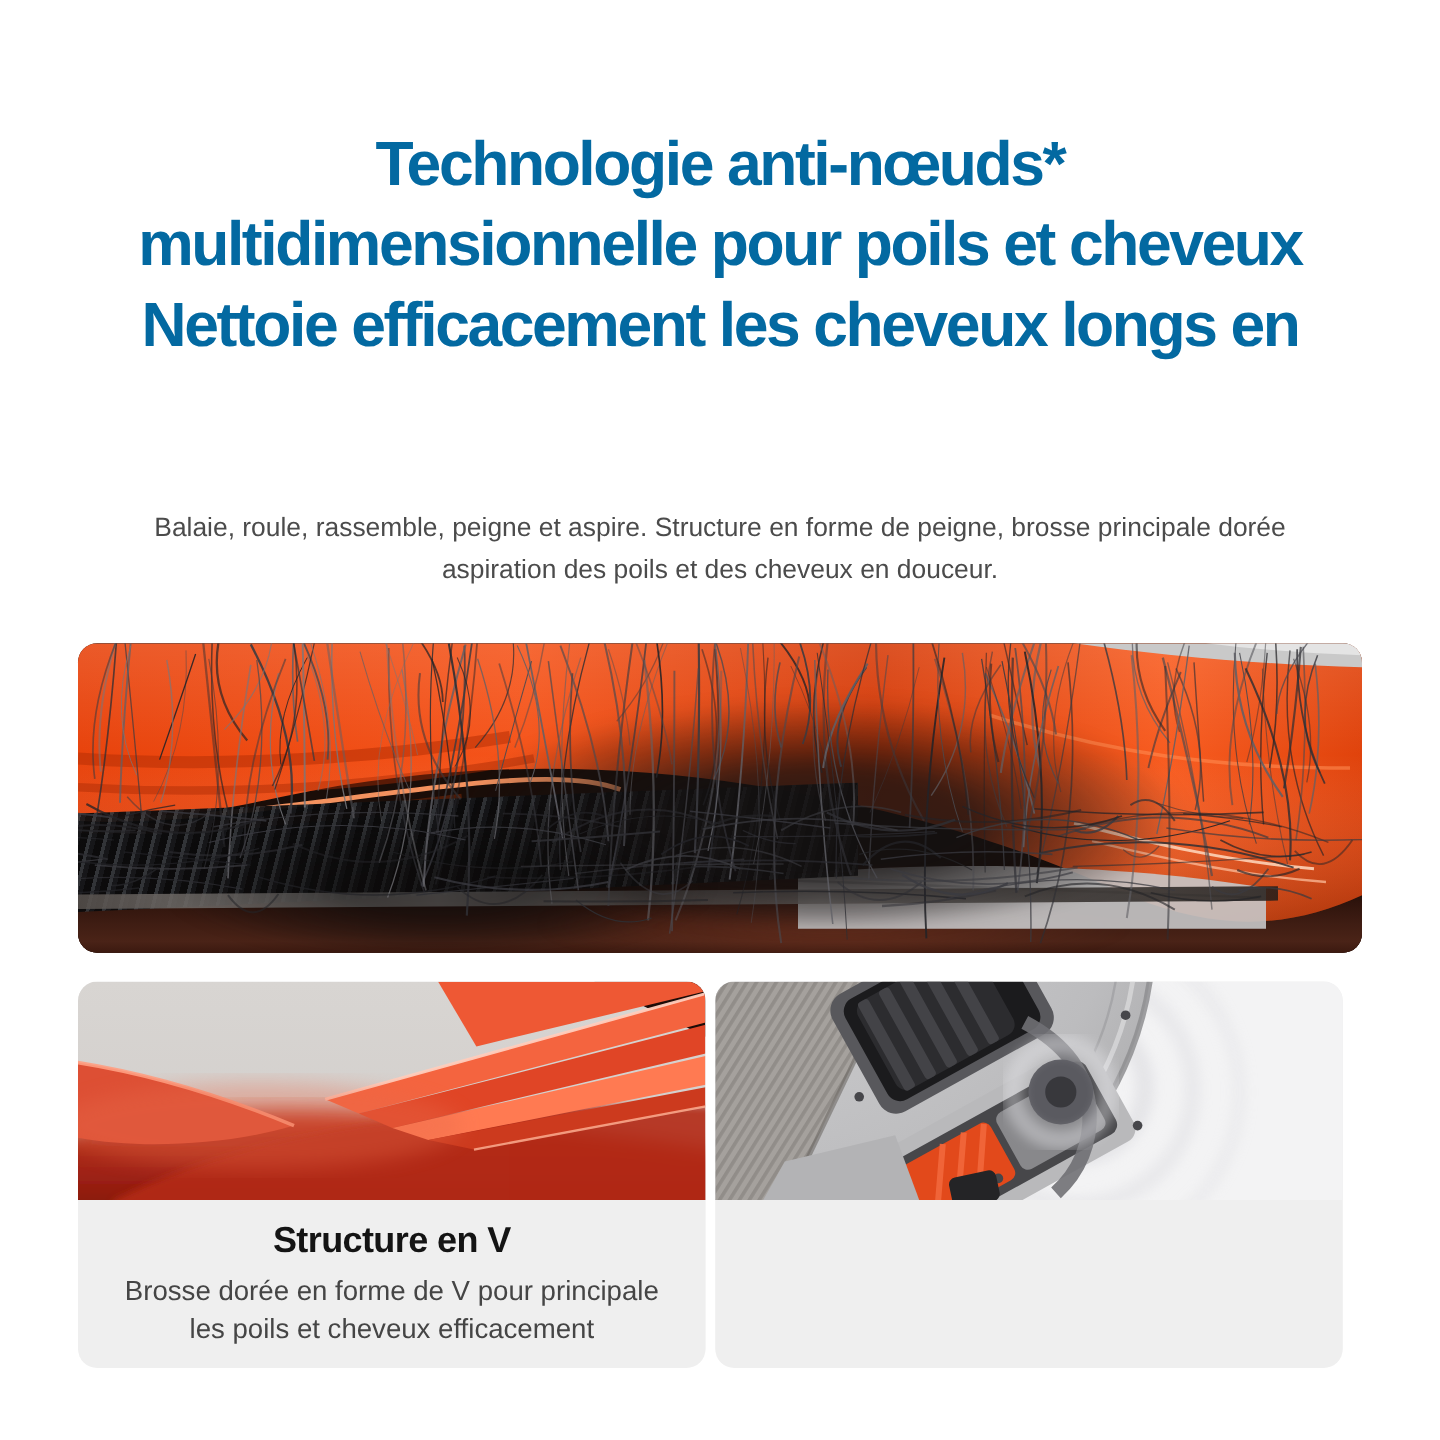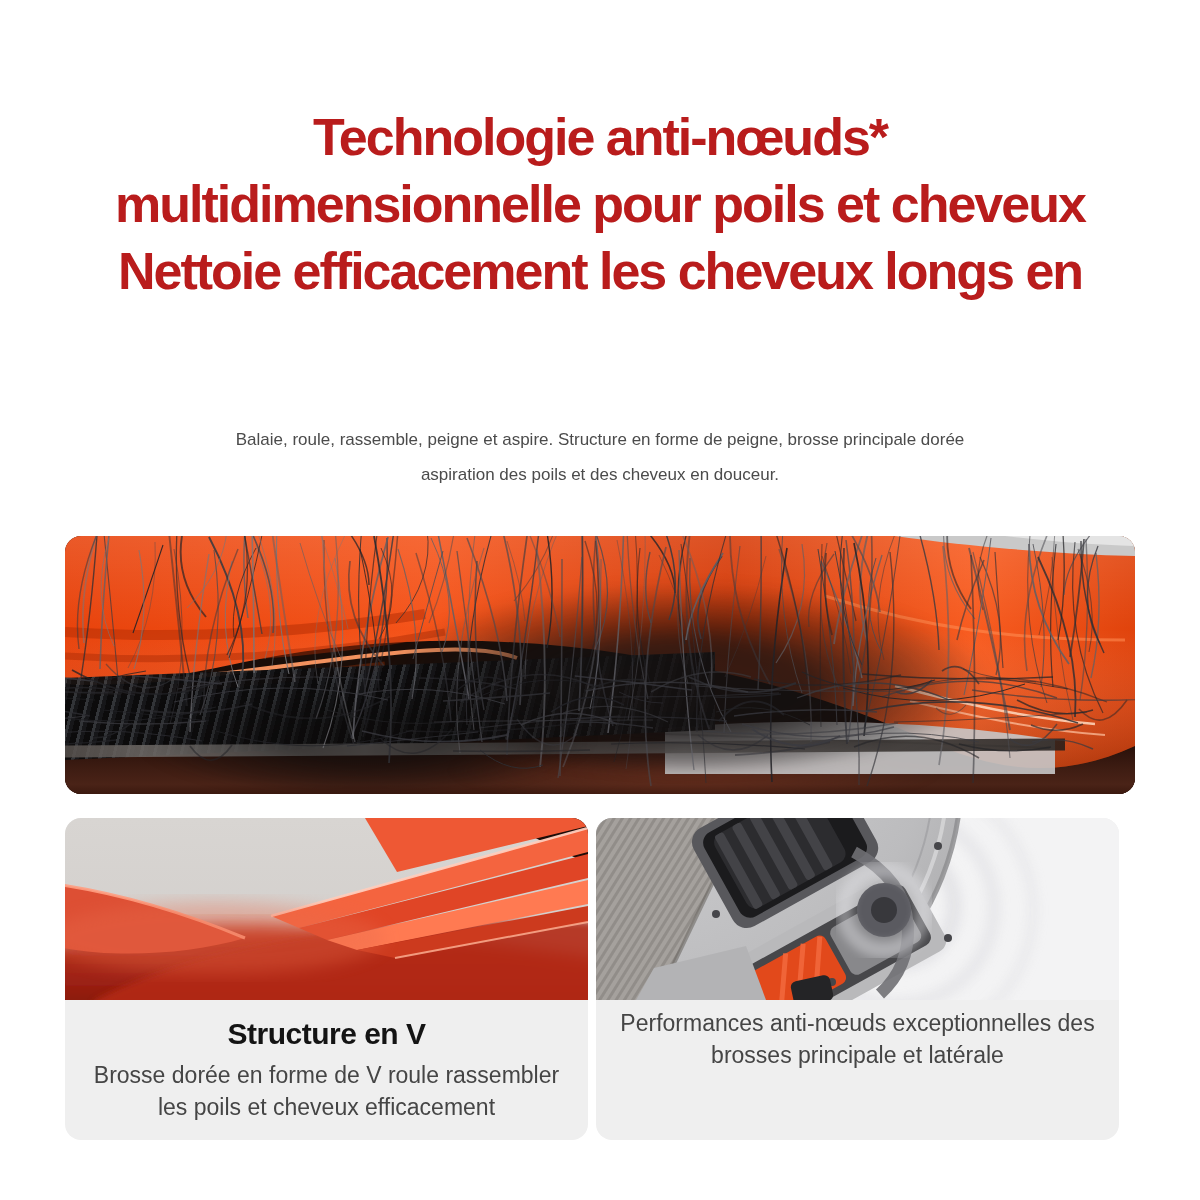--- a/index.html
+++ b/index.html
@@ -4,26 +4,26 @@
 <style>
   html,body{margin:0;padding:0;background:#ffffff;}
   .page{
     position:relative;width:1200px;height:1200px;background:#ffffff;overflow:hidden;
     font-family:"Liberation Sans", sans-serif;
   }
   
   .headline{position:absolute;top:104px;left:0;width:1200px;text-align:center;}
   .headline .h-line{
     display:block;font-size:52px;font-weight:700;line-height:67px;
-    color:#b91c1c;letter-spacing:-2px;white-space:nowrap;
+    color:#0369a1;letter-spacing:-2px;white-space:nowrap;
   }
   
   .intro{position:absolute;top:406px;left:0;width:1200px;text-align:center;}
   .intro .i-line{
-    display:block;font-size:17px;line-height:35px;color:#4b4b4b;
+    display:block;font-size:22px;line-height:35px;color:#4b4b4b;
     letter-spacing:0px;white-space:nowrap;
   }
   
   .hero{
     position:absolute;left:65px;top:536px;width:1070px;height:258px;
     border-radius:16px;overflow:hidden;background:#1a0d08;
   }
   .hero > *{position:absolute;}
   .hero .floor{
     left:-10px;top:186px;width:1090px;height:80px;
@@ -420,21 +420,21 @@
           <path d="M234,110 L523,36 L523,60 L262,122 Z" fill="#e04526"></path>
           <path d="M262,122 L523,62 L523,86 L292,132 Z" fill="#ff7a52"></path>
           <path d="M292,132 L523,88 L523,104 L330,140 Z" fill="#cc3a1e"></path>
           <path d="M330,140 L523,104" stroke="#ffb598" stroke-width="2" opacity="0.8"></path>
 
           <ellipse cx="150" cy="120" rx="170" ry="36" fill="#e86a4c" opacity="0.35" filter="url(#soft8)"></ellipse>
         </svg>
       </div>
       <h2 class="card-title">Structure en V</h2>
       <p class="card-body">
-        <span class="b-line">Brosse dorée en forme de V roule rassembler</span>
+        <span class="b-line">Brosse dorée en forme de V pour principale</span>
         <span class="b-line">les poils et cheveux efficacement</span>
       </p>
     </article>
 
     <article class="card">
       <div class="card-img">
         <svg viewBox="0 0 523 182" width="523" height="182" xmlns="http://www.w3.org/2000/svg">
           <defs>
             <radialGradient id="c2body" cx="0.35" cy="0.3" r="0.9">
               <stop offset="0" stop-color="#d6d6d8"></stop>
@@ -499,20 +499,16 @@
             <circle cx="352" cy="120" r="4"></circle>
             <circle cx="236" cy="164" r="4"></circle>
             <circle cx="120" cy="96" r="4"></circle>
           </g>
 
           <path d="M58,150 L150,128 L170,182 L40,182 Z" fill="#b3b3b5"></path>
 
           <rect x="196" y="160" width="40" height="26" rx="6" fill="#242426" transform="rotate(-12 216 173)"></rect>
         </svg>
       </div>
-      <p class="card-body">
-        <span class="b-line">Performances anti-nœuds exceptionnelles des</span>
-        <span class="b-line">brosses principale et latérale</span>
-      </p>
     </article>
 
   </section>
 </div>
 
 </body></html>

